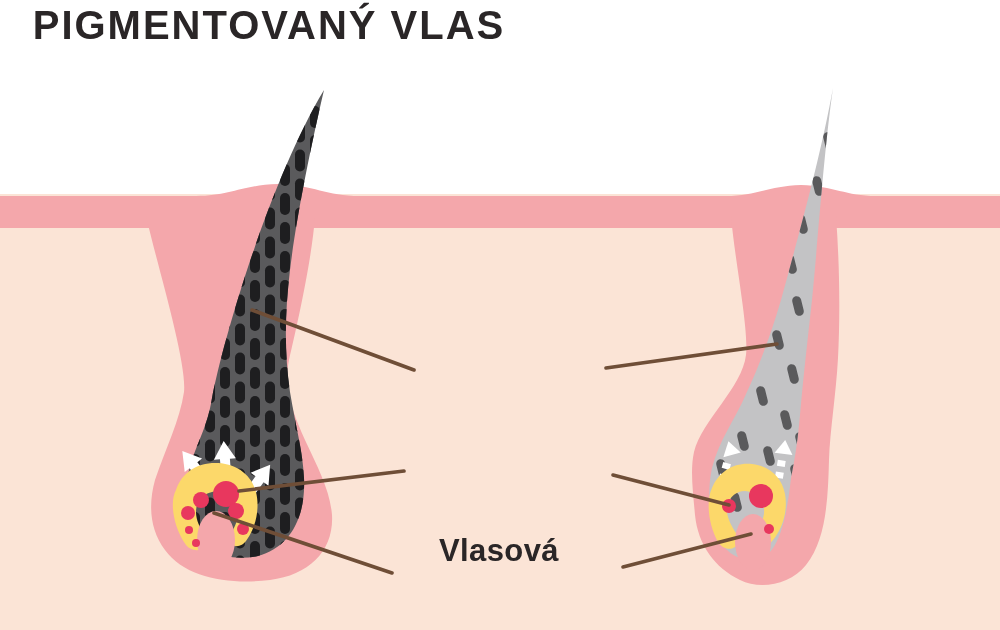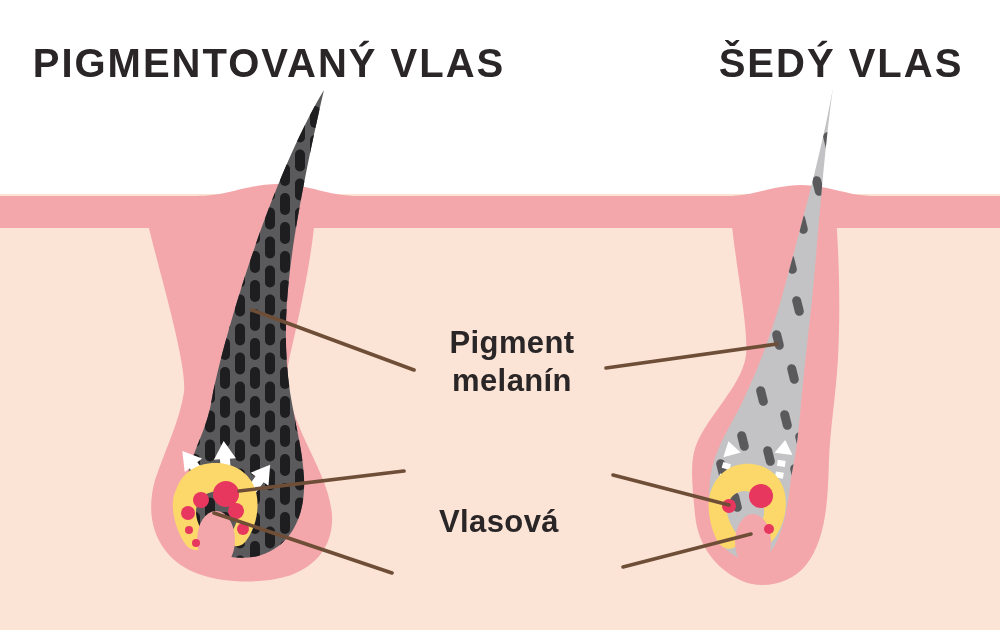--- a/index.html
+++ b/index.html
@@ -9,29 +9,29 @@
     --bulb-yellow:#fcd86a; --melanocyte-red:#e8375e;
     --pointer-line:#6f4e37; --arrow-white:#ffffff; --text:#2a2627;
   }
   html,body{margin:0;padding:0;background:#fff;}
   #stage{position:relative;width:1000px;height:630px;overflow:hidden;
          background:var(--background);
          font-family:"Liberation Sans","DejaVu Sans",sans-serif;}
   #art{position:absolute;left:0;top:0;width:1000px;height:630px;}
   .title{position:absolute;top:0;transform:translateX(-50%);
          font-size:40px;line-height:50px;font-weight:700;letter-spacing:2px;
-         color:var(--text);white-space:nowrap;margin-top:38px;}
+         color:var(--text);white-space:nowrap;}
   #title-left{left:269px;}
   #title-right{left:841px;}
   .label{position:absolute;transform:translateX(-50%);text-align:center;
          font-size:31px;line-height:38px;font-weight:600;letter-spacing:.4px;
          color:var(--text);white-space:nowrap;}
   #label-pigment{left:512px;top:324px;}
   #label-melanocytes{left:510px;top:450px;}
-  #label-bulb{left:499px;top:503px;}
+  #label-bulb{left:499px;top:532px;}
 </style>
 </head>
 <body>
 
 <div id="stage">
 
   <svg id="art" viewBox="0 0 1000 630">
     <defs>
       <clipPath id="clipL">
         <path d="M324,90 C310,150 296,220 290,270 C285,312 284,350 290,392
@@ -353,22 +353,17 @@
       <line x1="252" y1="310" x2="414" y2="370"></line>
       <line x1="606" y1="368" x2="777" y2="344"></line>
       <line x1="404" y1="471" x2="239" y2="491"></line>
       <line x1="613" y1="475" x2="729" y2="505"></line>
       <line x1="392" y1="573" x2="214" y2="513"></line>
       <line x1="623" y1="567" x2="751" y2="534"></line>
     </g>
   </svg>
 
   <div class="title" id="title-left">PIGMENTOVANÝ VLAS</div>
-  <div class="title" id="title-right">ŠEDÝ VLAS</div>
-
-  <div class="label" id="label-pigment">
-    <div>Pigment</div>
-    <div>melanín</div>
-  </div>
+
   <div class="label" id="label-bulb">
     <div>Vlasová</div>
   </div>
 </div>
 
 </body></html>

